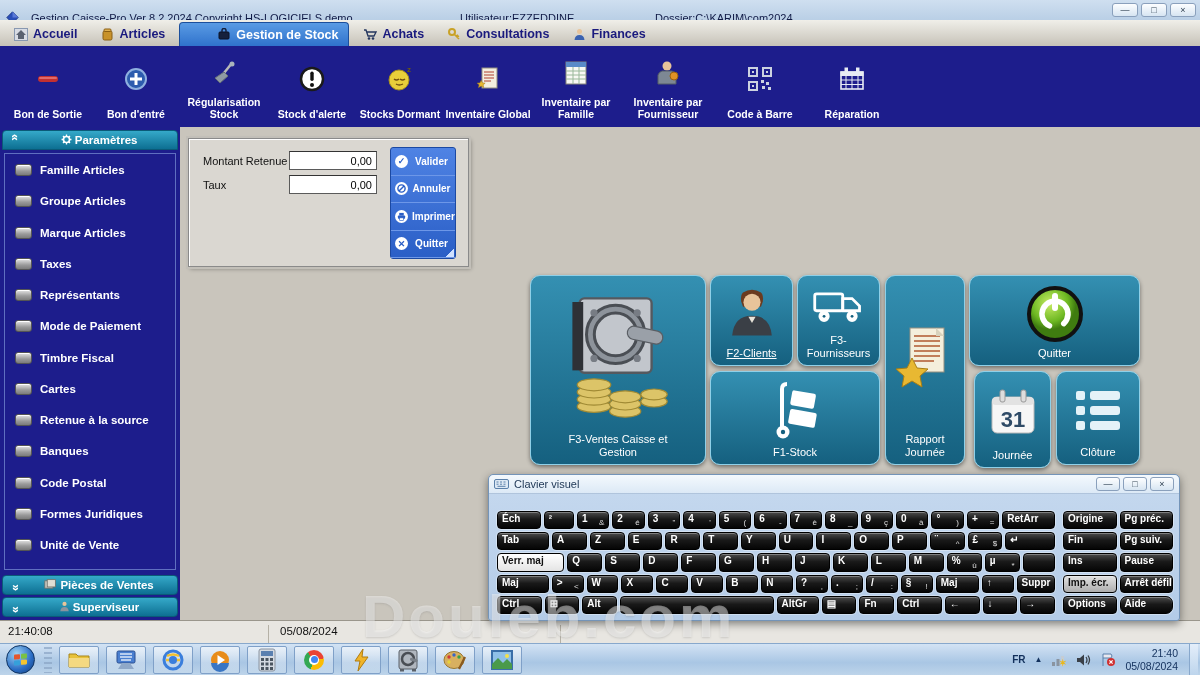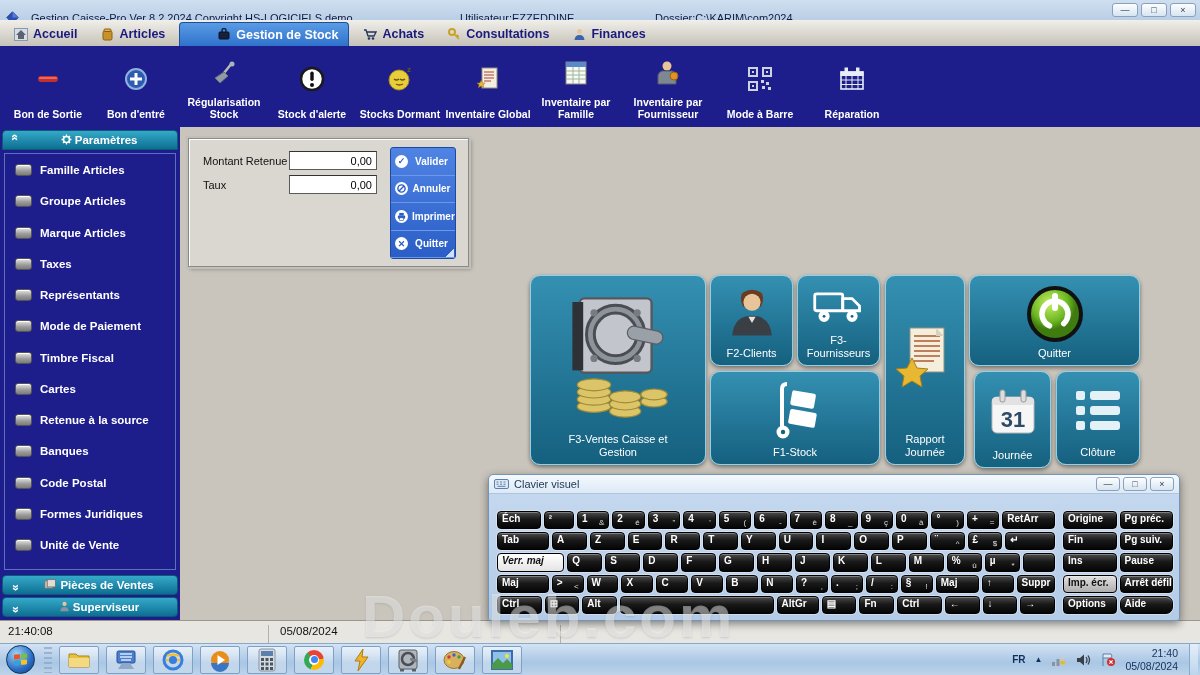--- a/index.html
+++ b/index.html
@@ -82,21 +82,21 @@
   .grip { position:absolute; right:1px; bottom:1px; width:8px; height:8px;
     background:linear-gradient(135deg,transparent 50%,#cfe0ff 50%); }
 
   
   .tile { position:absolute; background:linear-gradient(180deg,#3490b2,#15607f);
     border:1px solid #8fd0e8; border-radius:10px; box-shadow:0 2px 4px rgba(0,0,0,.45);
     display:flex; flex-direction:column; align-items:center; justify-content:flex-end;
     color:#fff; font-size:11px; text-align:center; padding:4px; line-height:1.25; }
   .tile .ticon { flex:1; display:flex; align-items:center; justify-content:center; }
   #tile-ventes { left:530px; top:275px; width:176px; height:190px; }
-  #tile-clients { left:710px; top:275px; width:83px; height:91px; }
+  #tile-clients { left:710px; top:275px; width:83px; height:91px;text-decoration:underline; }
   #tile-fournisseurs { left:797px; top:275px; width:83px; height:91px; }
   #tile-stock { left:710px; top:371px; width:170px; height:94px; }
   #tile-rapport { left:885px; top:275px; width:80px; height:190px; }
   #tile-quitter { left:969px; top:275px; width:171px; height:91px; }
   #tile-journee { left:974px; top:371px; width:77px; height:97px; }
   #tile-cloture { left:1056px; top:371px; width:84px; height:94px; }
 
   
   .kbwin { position:absolute; left:488px; top:474px; width:692px; height:147px; z-index:5;
     background:linear-gradient(180deg,#c6d9ef,#b3cbe7); border:1px solid #7494b8; border-radius:5px 5px 3px 3px;
@@ -107,21 +107,21 @@
   .kb-title .kb-btns { margin-left:auto; display:flex; gap:3px; }
   .kb-keys { position:absolute; left:8px; right:6px; top:36px; bottom:6px; display:flex; gap:8px; }
   .kb-main { flex:1; display:flex; flex-direction:column; gap:3px; }
   .kb-right { width:110px; display:flex; flex-direction:column; gap:3px; }
   .kb-row { flex:1; display:flex; gap:3px; }
   .key { flex-basis:0; min-width:0; background:linear-gradient(180deg,#4c4c4c,#191919 45%,#050505);
     border:1px solid #000; border-radius:4px; box-shadow:inset 0 1px 0 rgba(255,255,255,.3), 0 0 0 1px rgba(255,255,255,.35);
     color:#fff; display:flex; justify-content:space-between; padding:1px 4px; overflow:hidden; }
   .key .kmain { font-size:10px; font-weight:bold; white-space:nowrap; }
   .key .ksub { font-size:8px; opacity:.85; align-self:flex-end; }
-  .key.lit { background:linear-gradient(#ffffff,#e4e4e4); color:#111;font-style:italic; }
+  .key.lit { background:linear-gradient(#ffffff,#e4e4e4); color:#111; }
   .key.lit .kmain { color:#111; }
   .key.gray { background:linear-gradient(#e2e2e2,#aeaeae); color:#111; }
   .key.gray .kmain { color:#111; }
 
   
   .taskbar { position:absolute; left:0; top:643px; width:1200px; height:32px; z-index:6;
     background:linear-gradient(180deg,#d3e3f4,#a9c6e4 60%,#bdd4ea); border-top:1px solid #88a8cc;
     display:flex; align-items:center; padding:0 2px; gap:7px; }
   .orb { width:29px; height:29px; border-radius:50%; margin-left:4px;
     background:radial-gradient(circle at 35% 30%, #9fd4f4, #2a6cc4 60%, #123c78); border:1px solid #0e3260;
@@ -305,21 +305,21 @@
             <rect x="16" y="2" width="8" height="8" fill="none" stroke="#ccd2e0" stroke-width="2"></rect>
             <rect x="19" y="5" width="2" height="2"></rect>
             <rect x="2" y="16" width="8" height="8" fill="none" stroke="#ccd2e0" stroke-width="2"></rect>
             <rect x="5" y="19" width="2" height="2"></rect>
             <rect x="14" y="14" width="3" height="3"></rect>
             <rect x="19" y="16" width="3" height="3"></rect>
             <rect x="15" y="20" width="3" height="3"></rect>
             <rect x="21" y="21" width="3" height="3"></rect>
           </svg>
         </span>
-      <span>Mode à Barre</span>
+      <span>Code à Barre</span>
     </div>
     <div class="tb-item wide">
       <span class="tb-icon">
           <svg width="30" height="28" viewBox="0 0 30 28" stroke="#e8ecf4" fill="none">
             <rect x="4" y="7" width="22" height="17" stroke-width="1.6"></rect>
             <rect x="4" y="7" width="22" height="3.5" fill="#e8ecf4"></rect>
             <path d="M9 10.5v13.5M15 10.5v13.5M21 10.5v13.5M4 15h22M4 19.5h22"></path>
             <rect x="8" y="3" width="2.5" height="5" fill="#e8ecf4"></rect>
             <rect x="19.5" y="3" width="2.5" height="5" fill="#e8ecf4"></rect>
           </svg>

